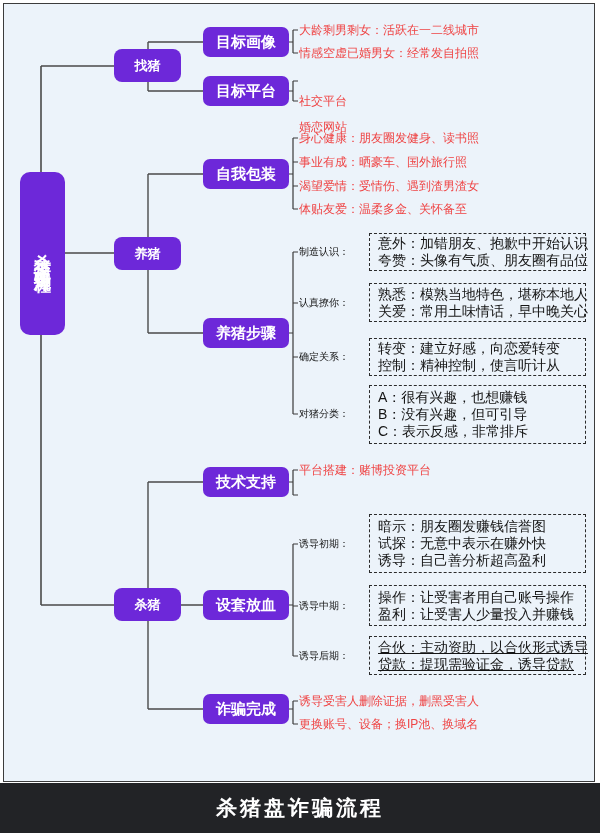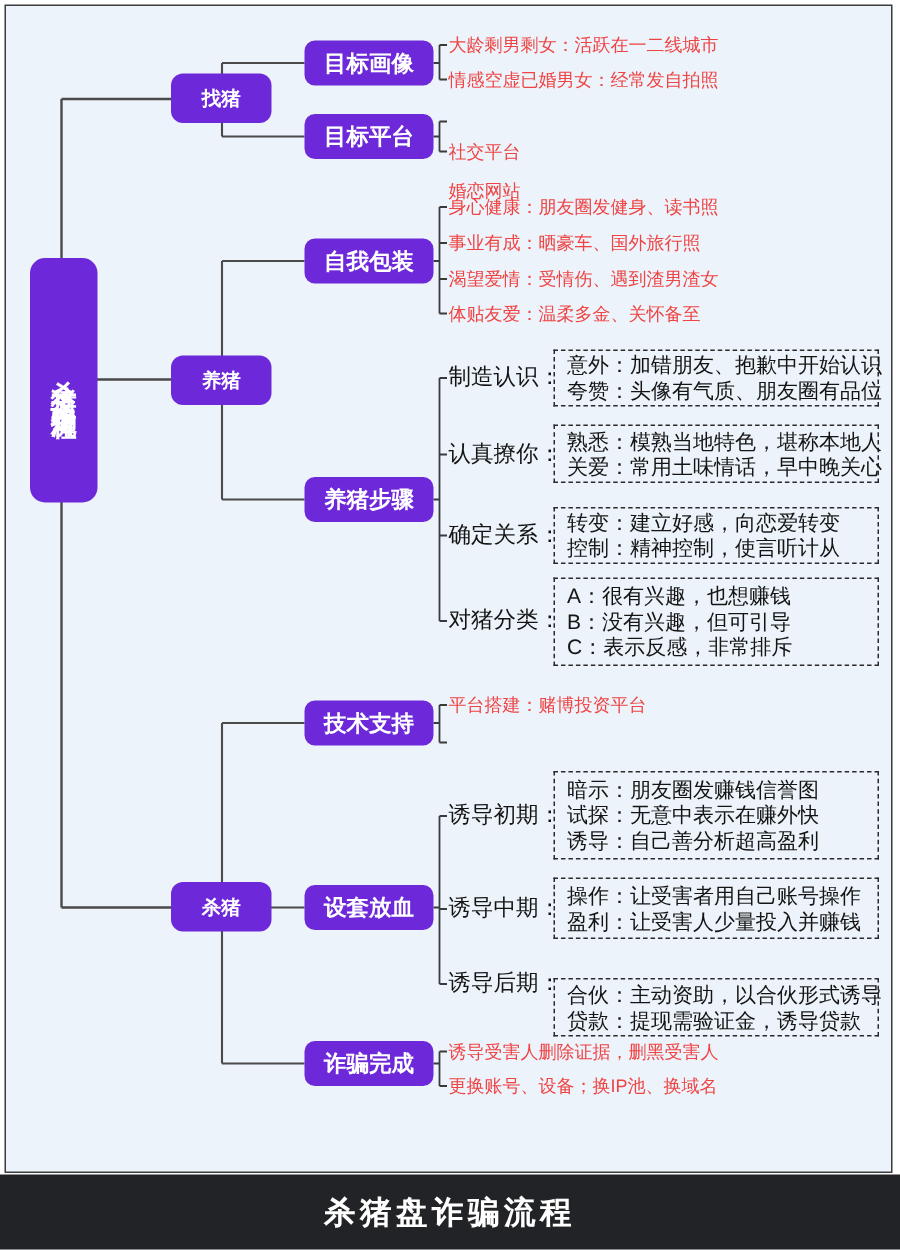--- a/index.html
+++ b/index.html
@@ -25,21 +25,21 @@
     writing-mode:vertical-rl;text-orientation:upright;
   }
   .node-main{left:114px;width:67px;height:33px;font-size:13px;}
   .node-sub{left:203px;width:86px;height:30px;font-size:15px;border-radius:7px;}
   .leaf{
     position:absolute;left:299px;height:20px;line-height:20px;
     font-size:12px;color:#ef4444;white-space:nowrap;
   }
   .group-label{
     position:absolute;left:299px;height:20px;line-height:20px;
-    font-size:15px;color:#141414;white-space:nowrap;
+    font-size:10px;color:#141414;white-space:nowrap;
   }
   .dashed-box{
     position:absolute;left:369px;width:217px;box-sizing:border-box;
     border:1.5px dashed #2a2a2a;padding:0 8px;
     display:flex;flex-direction:column;justify-content:center;
   }
   .dash-line{font-size:14px;line-height:17px;color:#141414;white-space:nowrap;}
   .footer{
     position:absolute;left:0;top:783px;width:600px;height:50px;background:#222326;
     display:flex;align-items:center;justify-content:center;
@@ -125,21 +125,21 @@
     <div class="dash-line">诱导：自己善分析超高盈利</div>
   </div>
 
   <div class="group-label" style="top:596px;">诱导中期：</div>
   <div class="dashed-box" style="top:585px;height:41px;">
     <div class="dash-line">操作：让受害者用自己账号操作</div>
     <div class="dash-line">盈利：让受害人少量投入并赚钱</div>
   </div>
 
   <div class="group-label" style="top:646px;">诱导后期：</div>
-  <div class="dashed-box" style="top:652px;height:39px;">
+  <div class="dashed-box" style="top:636px;height:39px;text-decoration:underline;">
     <div class="dash-line">合伙：主动资助，以合伙形式诱导</div>
     <div class="dash-line">贷款：提现需验证金，诱导贷款</div>
   </div>
 
   <div class="leaf" style="top:691px;">诱导受害人删除证据，删黑受害人</div>
   <div class="leaf" style="top:714px;">更换账号、设备；换IP池、换域名</div>
 
   <div class="footer">
     <div class="footer-title">杀猪盘诈骗流程</div>
   </div>

